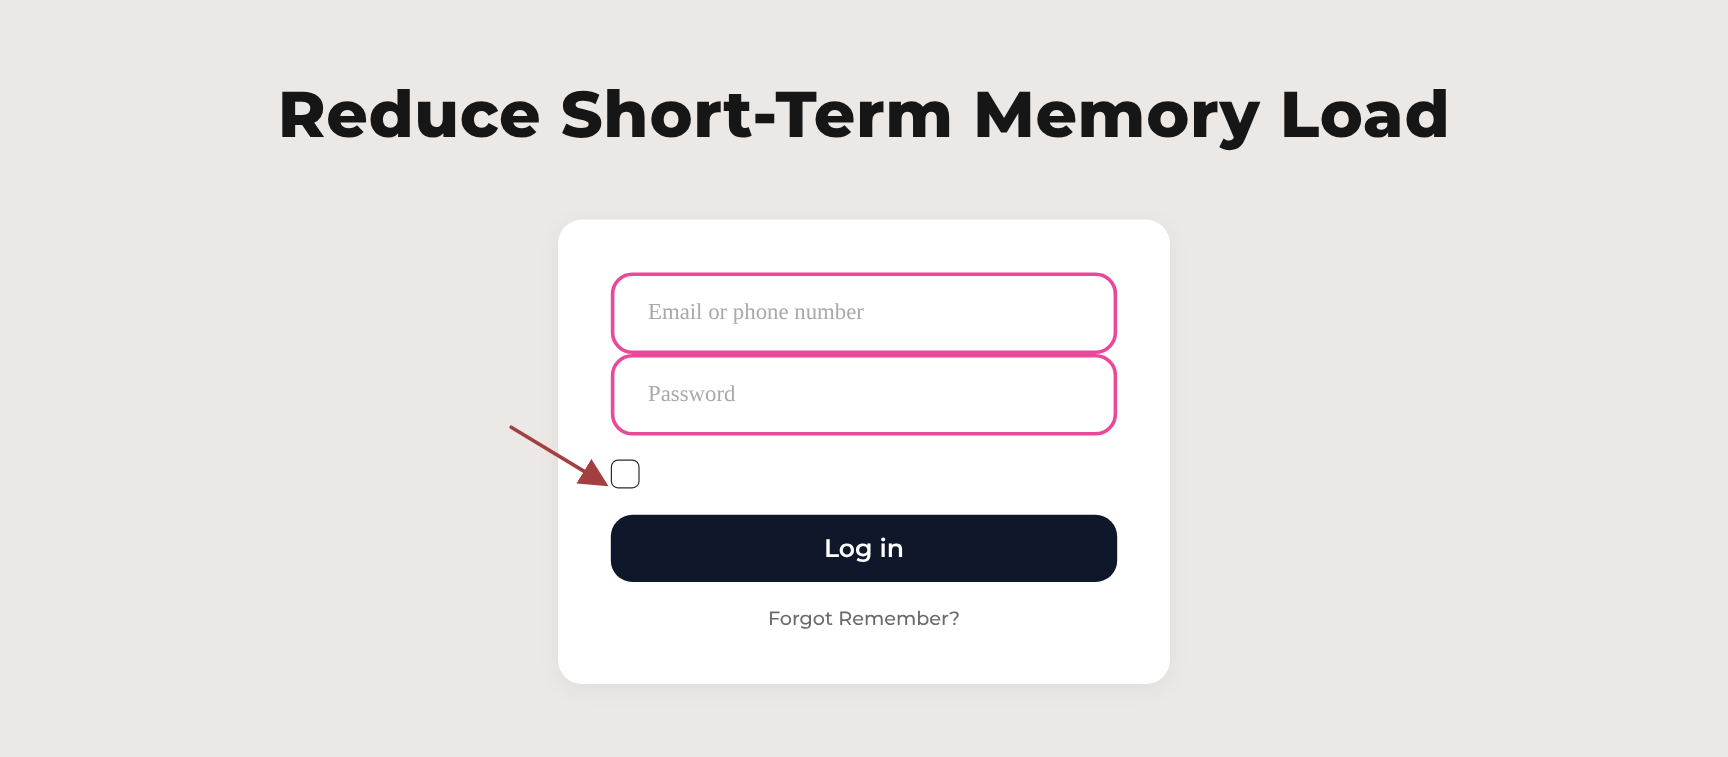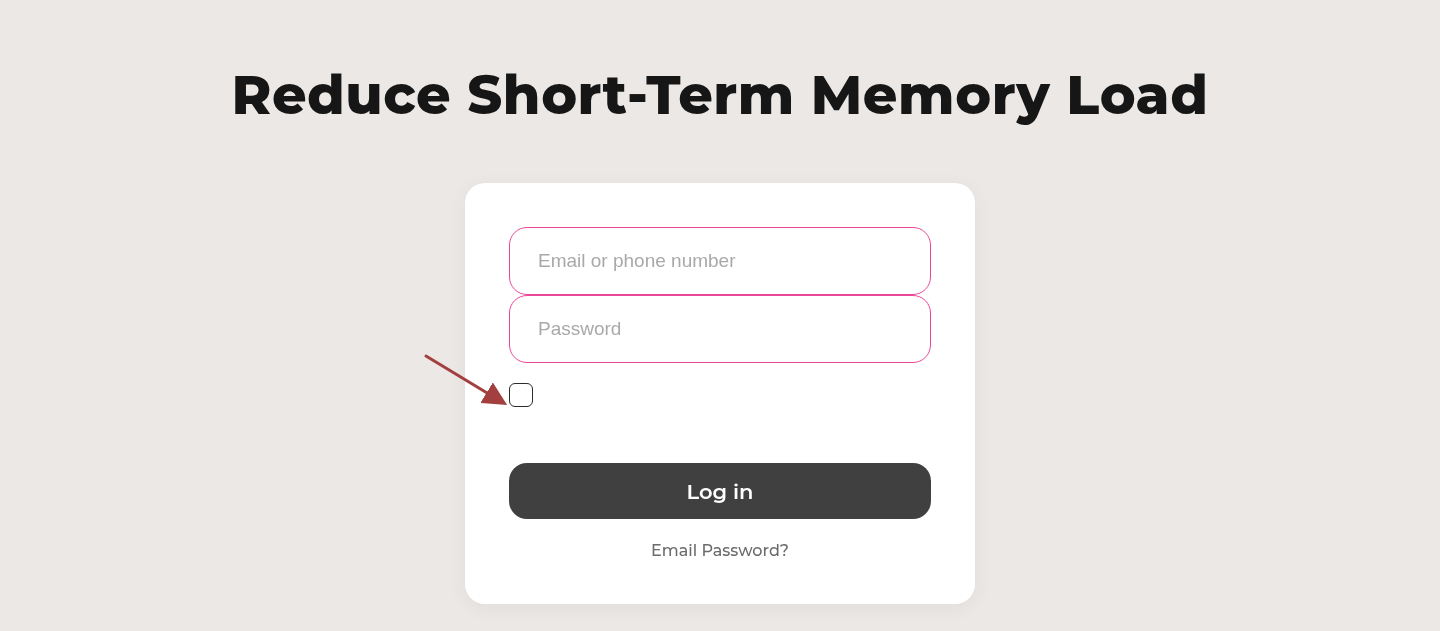--- a/index.html
+++ b/index.html
@@ -27,27 +27,27 @@
       width: 510px;
       background: #fff;
       margin: 55px auto 0;
       border-radius: 20px;
       padding: 44px;
       box-shadow: 0 4px 20px rgba(0,0,0,0.05);
     }
     .input-field {
       width: 100%;
       height: 68px;
-      border: 1px solid #ec4899;
+      border: 3px solid #ec4899;
       border-radius: 18px;
       padding: 0 28px;
       font-size: 19px;
       color: #333;
       outline: none;
-      font-family: Liberation Sans, sans-serif;
+      font-family: Liberation Serif, serif;
       background: #fff;
     }
     .input-field::placeholder {
       color: #a9a9a9;
     }
     .input-field + .input-field {
     }
     .remember-row {
       display: flex;
       align-items: center;
@@ -67,22 +67,22 @@
       flex-shrink: 0;
     }
     .remember-label {
       font-size: 19px;
       color: #1a1a1a;
       font-weight: 500;
     }
     .login-button {
       width: 100%;
       height: 56px;
-      margin-top: 56px;
-      background-color: #404040;
+      margin-top: 22px;
+      background-color: #0f172a;
       color: #fff;
       border: none;
       border-radius: 18px;
       font-size: 21px;
       font-weight: 600;
       font-family: inherit;
       cursor: pointer;
     }
     .forgot-link {
       display: block;
@@ -107,21 +107,21 @@
 
 <h1 class="page-title">Reduce Short-Term Memory Load</h1>
 
 <div class="login-card">
   <input type="text" class="input-field" placeholder="Email or phone number" style="">
   <input type="password" class="input-field" placeholder="Password" style="">
   <div class="remember-row">
     <input type="checkbox" class="checkbox" style="">
   </div>
   <button class="login-button">Log in</button>
-  <a href="#" class="forgot-link">Email Password?</a>
+  <a href="#" class="forgot-link">Forgot Remember?</a>
 </div>
 
 <svg class="arrow-annotation" viewBox="0 0 92 58">
   <defs>
     <marker id="arrowhead" markerWidth="8" markerHeight="8" refX="6" refY="4" orient="auto">
       <polygon points="0 0, 8 4, 0 8" fill="#a33f3f"></polygon>
     </marker>
   </defs>
   <line x1="4" y1="4" x2="80" y2="50" stroke="#a33f3f" stroke-width="3" stroke-linecap="round" marker-end="url(#arrowhead)"></line>
 </svg>

